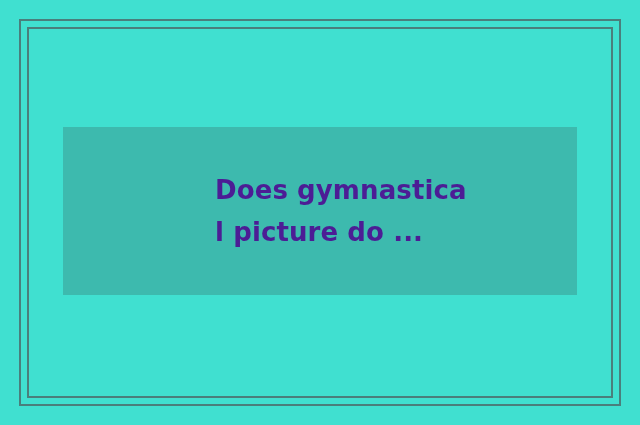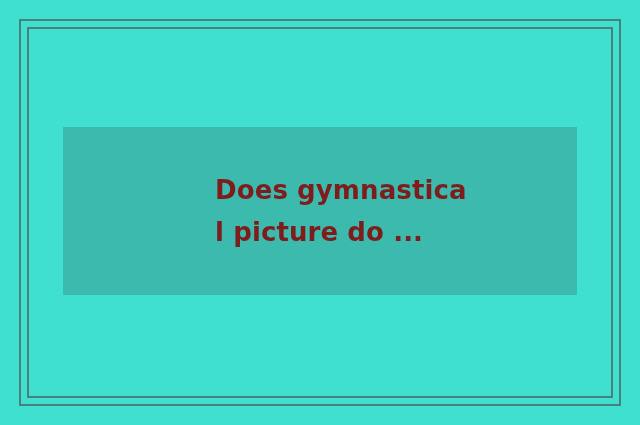--- a/index.html
+++ b/index.html
@@ -56,21 +56,21 @@
     display: flex;
     flex-direction: column;
     align-items: flex-start;
     justify-content: center;
     box-sizing: border-box;
     padding-left: 152px;
     padding-right: 16px;
   }
 
   #title-text {
-    color: #7f1d1d;
+    color: #4c1d95;
     font-size: 26px;
     font-weight: bold;
     line-height: 42px;
     letter-spacing: 0.1px;
     text-align: left;
     white-space: pre-line;
     word-break: break-all;
   }
 </style>
 </head>

